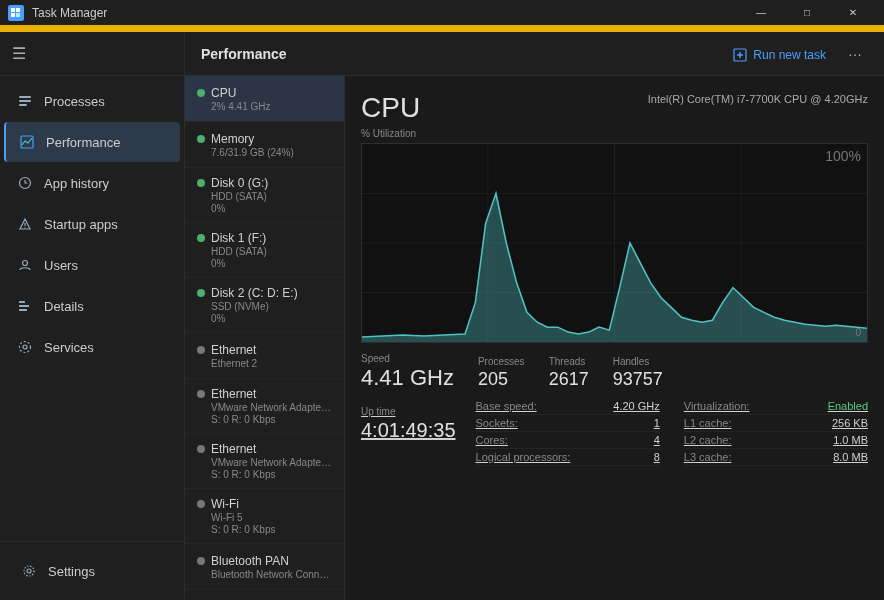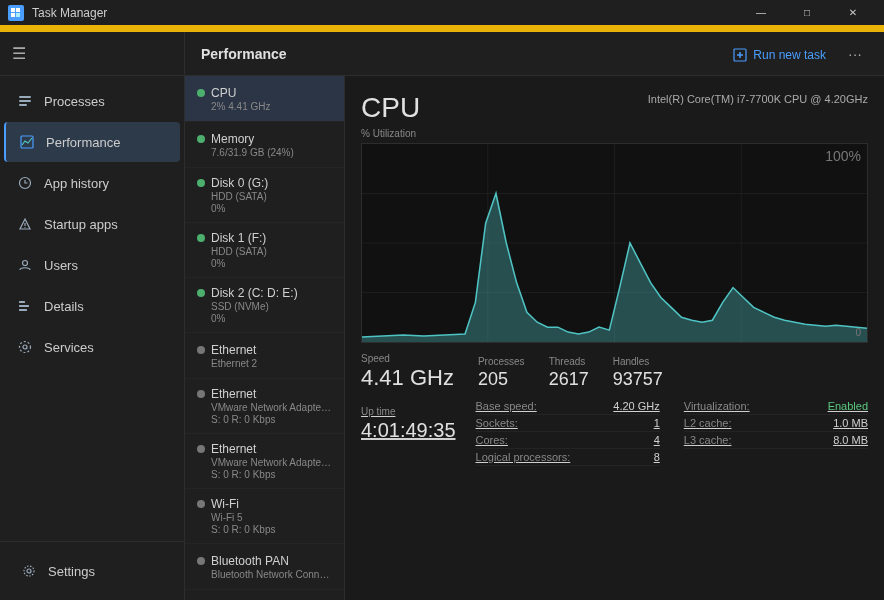--- a/index.html
+++ b/index.html
@@ -671,20 +671,24 @@
                   <span class="info-key">Logical processors:</span>
                   <span class="info-val">8</span>
                 </div>
               </div>
               <div>
                 <div class="info-row">
                   <span class="info-key">Virtualization:</span>
                   <span class="info-val highlight">Enabled</span>
                 </div>
                 <div class="info-row">
+                  <span class="info-key">L1 cache:</span>
+                  <span class="info-val">256 KB</span>
+                </div>
+                <div class="info-row">
                   <span class="info-key">L2 cache:</span>
                   <span class="info-val">1.0 MB</span>
                 </div>
                 <div class="info-row">
                   <span class="info-key">L3 cache:</span>
                   <span class="info-val">8.0 MB</span>
                 </div>
               </div>
             </div>
         </div>

